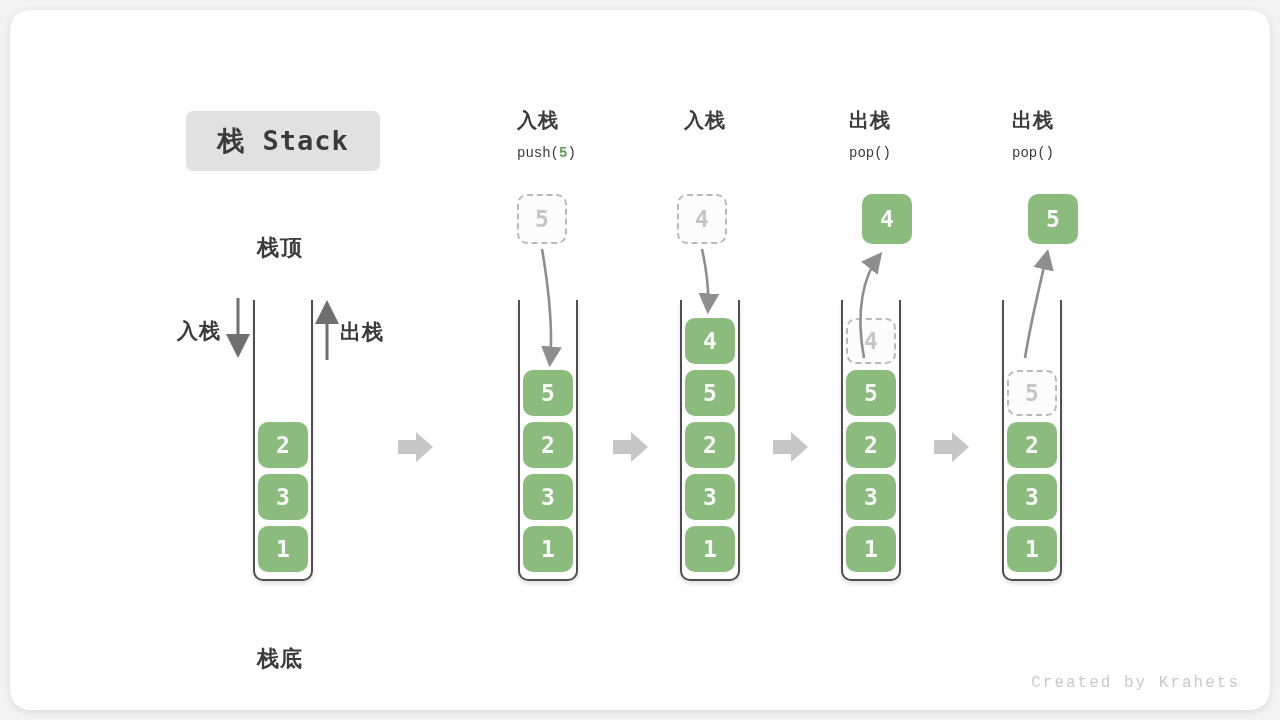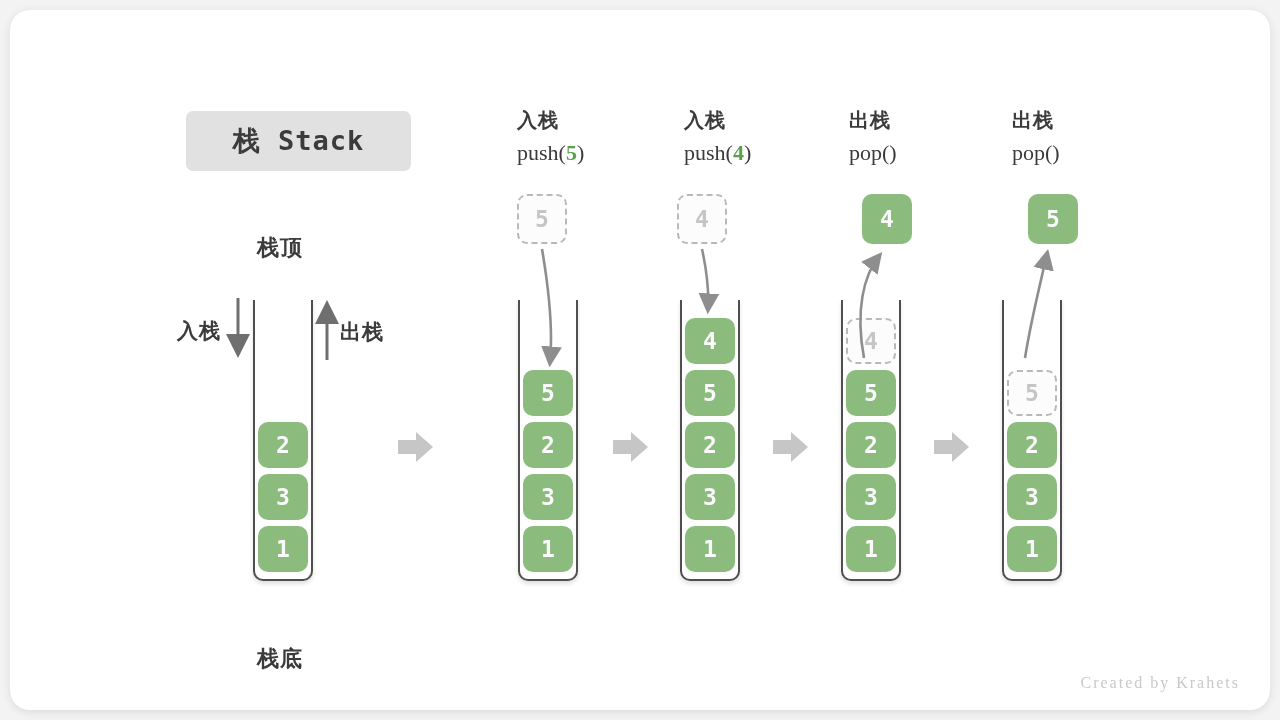--- a/index.html
+++ b/index.html
@@ -9,35 +9,35 @@
     font-family:"Liberation Sans", sans-serif;
     overflow:hidden;
   }
   .card{
     position:absolute;left:10px;top:10px;width:1260px;height:700px;
     background:#ffffff;border-radius:20px;
     box-shadow:0 2px 10px rgba(0,0,0,0.10);
   }
   
   .title-box{
-    position:absolute;left:186px;top:111px;width:225px;height:60px;
+    position:absolute;left:186px;top:111px;width:194px;height:60px;
     background:#e1e1e1;border-radius:7px;
     display:flex;align-items:center;justify-content:center;
     font-family:"DejaVu Sans Mono", monospace;
     font-size:27px;font-weight:bold;color:#3b3b3b;letter-spacing:1px;
   }
   
   .col-header{position:absolute;top:106px;width:140px;}
   .col-header .op{
     font-size:20px;font-weight:bold;color:#3b3b3b;letter-spacing:1px;
     height:33px;line-height:28px;
   }
   .col-header .code{
-    font-family:Liberation Serif, serif;
-    font-size:22px;color:#3b3b3b;height:28px;line-height:28px;white-space:nowrap;
+    font-family:Liberation Mono, monospace;
+    font-size:14px;color:#3b3b3b;height:28px;line-height:28px;white-space:nowrap;
   }
   .col-header .code .code-arg{color:#5ca04d;font-weight:bold;}
   
   .stack-container{
     position:absolute;top:300px;width:60px;height:281px;
     border:2px solid #4f4f4f;border-top:none;
     border-radius:0 0 10px 10px;background:#ffffff;
     box-shadow:0 3px 4px rgba(0,0,0,0.12);
     box-sizing:border-box;
   }
@@ -62,38 +62,37 @@
   }
   .float-box.solid{background:#8cbb7e;color:#fafafa;}
   
   .zh-label{
     position:absolute;font-size:22px;font-weight:bold;color:#3b3b3b;
     letter-spacing:1px;white-space:nowrap;
   }
   .svg-overlay{position:absolute;left:0;top:0;pointer-events:none;}
   .footer-credit{
     position:absolute;top:674px;right:40px;
-    font-family:Liberation Serif, serif;
+    font-family:Liberation Mono, monospace;
     font-size:16px;color:#c9c9c9;letter-spacing:2px;
   }
 </style>
 </head>
 <body>
 
 <div class="card"></div>
 
 <div class="title-box">栈 Stack</div>
 
 <div class="col-header" style="left:517px">
   <div class="op">入栈</div>
   <div class="code"><span>push(</span><span class="code-arg">5</span><span>)</span></div>
 </div>
 <div class="col-header" style="left:684px">
   <div class="op">入栈</div>
-  <div class="code"><span>push(</span><span class="code-arg">4</span><span>)</span></div>
 </div>
 <div class="col-header" style="left:849px">
   <div class="op">出栈</div>
   <div class="code"><span>pop()</span><span class="code-arg"></span><span></span></div>
 </div>
 <div class="col-header" style="left:1012px">
   <div class="op">出栈</div>
   <div class="code"><span>pop()</span><span class="code-arg"></span><span></span></div>
 </div>
 

